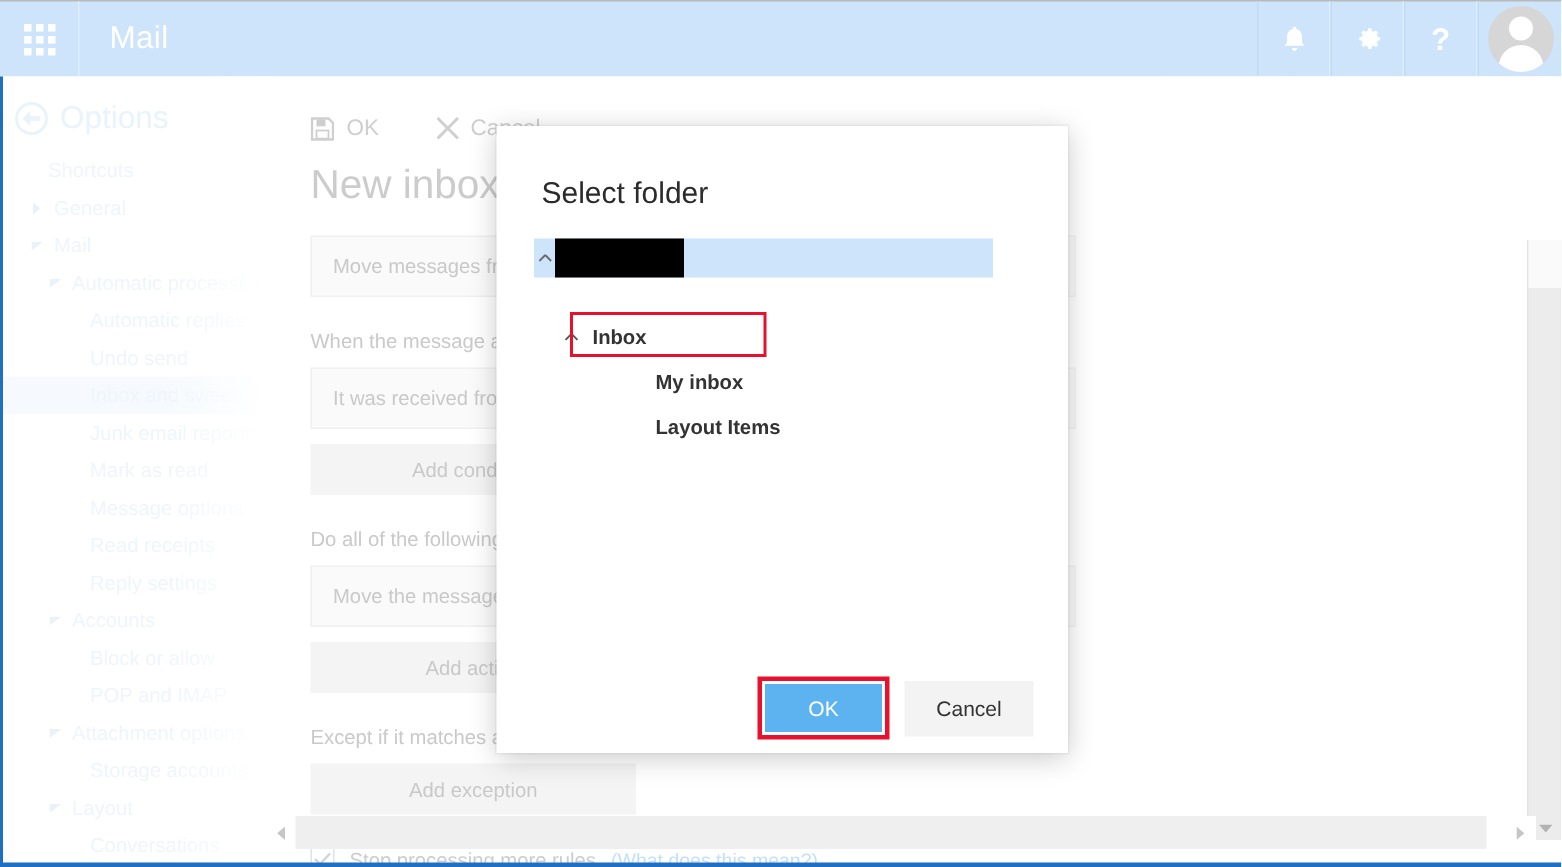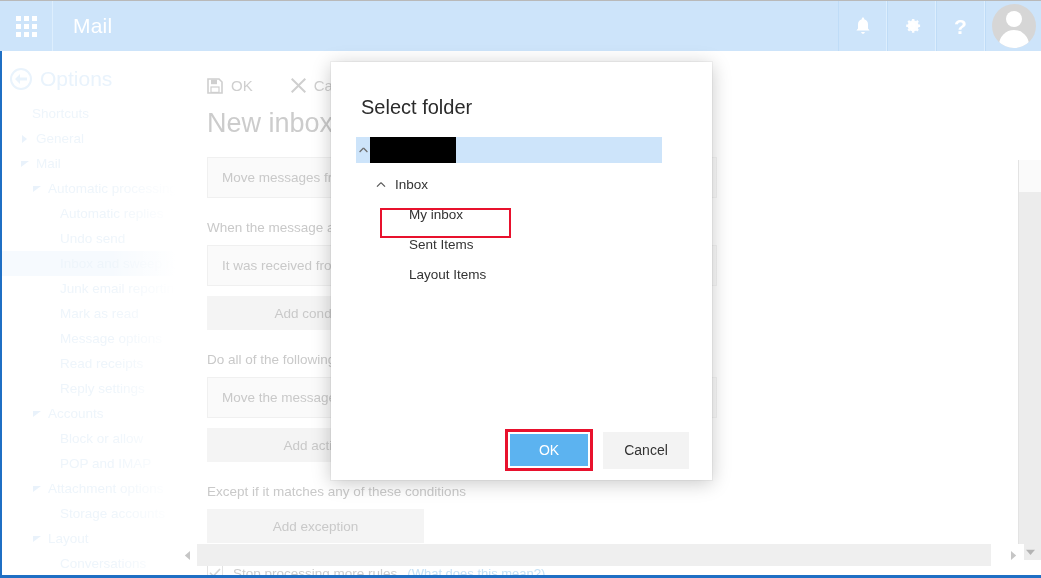--- a/index.html
+++ b/index.html
@@ -189,50 +189,50 @@
   }
   .hs-arr { width: 20px; display: flex; align-items: center; justify-content: center; }
   .hs-track { flex: 1; height: 22px; background: #ffffff; position: relative; }
   .hs-thumb { position: absolute; left: 0; top: 0; width: 794px; height: 22px; background: #efefef; }
   .bottom-rule {
     position: absolute; left: 0; bottom: 0; width: 1041px; height: 3px; background: #1f6fc4;
   }
 
   
   .dlg-shadow {
-    position: absolute; left: 331px; top: 62px;
+    position: absolute; left: 331px; top: 84px;
     width: 381px; height: 418px;
     background: #ffffff;
     box-shadow: 0 3px 18px rgba(0,0,0,.22), 0 0 0 1px rgba(0,0,0,.04);
   }
   .dlg-title {
     padding: 34px 0 0 30px;
     font-size: 20px; color: #2b2b2b; font-weight: 400;
   }
   .sel-row {
     margin: 18px 0 0 25px;
     width: 306px; height: 26px;
     background: #cde4fa;
     display: flex; align-items: center;
   }
   .sel-row .tw { width: 14px; display: flex; align-items: center; justify-content: center; flex: none; }
   .redacted {
     width: 86px; height: 26px; background: #000000; flex: none;
   }
-  .tree { margin: 6px 0 0 0; }
+  .tree { margin: 24px 0 0 0; font-weight: bold; }
   .tnode {
     display: flex; align-items: center;
     height: 30px;
     font-size: 13.5px; color: #333333;
     white-space: nowrap;
   }
   .tnode .tw { width: 16px; flex: none; display: flex; align-items: center; justify-content: center; }
   .tnode-label { margin-left: 6px; }
   .t-inbox { padding-left: 42px; }
-  .t-child { padding-left: 72px; }
+  .t-child { padding-left: 100px; }
   .hl-box {
     position: absolute; left: 380px; top: 208px;
     width: 131px; height: 30px;
     border: 2px solid #e8112d;
     pointer-events: none;
   }
   .dlg-actions {
     position: absolute; left: 0; top: 367px; width: 381px;
     display: flex; align-items: center; gap: 10px;
     padding-left: 174px;
@@ -514,23 +514,20 @@
               <path d="M5 1.6 9 5.6" fill="none" stroke="#555" stroke-width="1.3"></path>
               <path d="M5 1.6 1 5.6" fill="none" stroke="#555" stroke-width="1.3"></path>
             </svg>
           </span>
           <span class="tnode-label">Inbox</span>
         </div>
         <div class="tnode t-child">
           <span class="tnode-label">My inbox</span>
         </div>
         <div class="tnode t-child">
-          <span class="tnode-label">Sent Items</span>
-        </div>
-        <div class="tnode t-child">
           <span class="tnode-label">Layout Items</span>
         </div>
       </div>
 
     <div class="dlg-actions">
       <span class="btn-ok-wrap">
         <button class="btn-ok">OK</button>
       </span>
       <button class="btn-cancel">Cancel</button>
     </div>

